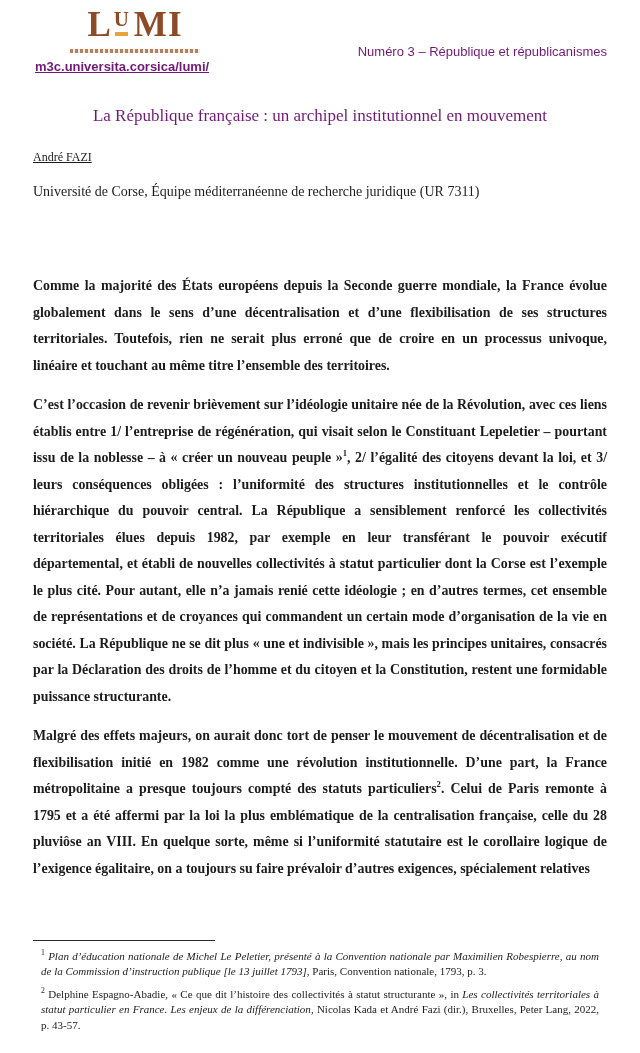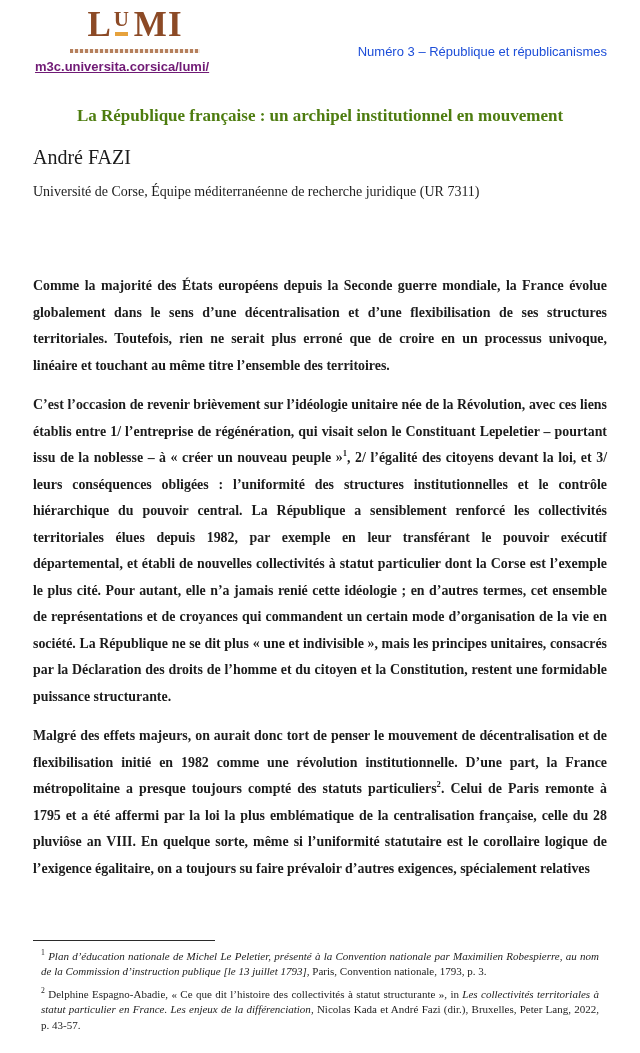--- a/index.html
+++ b/index.html
@@ -45,33 +45,33 @@
     color: #701a75;
     text-decoration: underline;
     cursor: pointer;
     margin-top: 2px;
   }
   .issue-label {
     position: absolute;
     right: 0; top: 36px;
     font-family: "Liberation Sans", sans-serif;
     font-size: 13px;
-    color: #1d4ed8;
+    color: #701a75;
   }
 
   
   .article-title {
     margin: 14px 0 0 0;
     text-align: center;
     font-size: 17px;
-    font-weight: bold;
+    font-weight: normal;
     line-height: 43px;
-    color: #4d7c0f;
+    color: #701a75;
   }
-  .author { margin-top: 11px; font-size: 20px; line-height: 18px; }
+  .author { margin-top: 11px; font-size: 12px; line-height: 18px; text-decoration: underline; }
   .affiliation { margin-top: 17px; font-size: 14px; line-height: 18px; }
 
   
   .body-text { margin-top: 72px; font-weight: bold; }
   .body-text p {
     margin: 0 0 13px 0;
     font-size: 13.9px;
     line-height: 26.5px;
     text-align: justify;
   }

